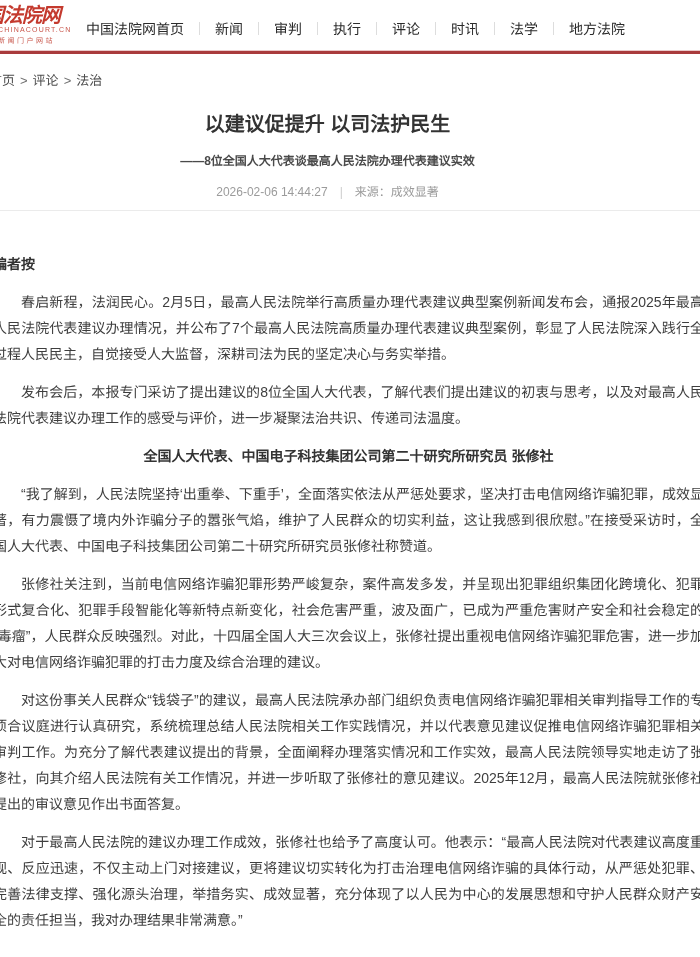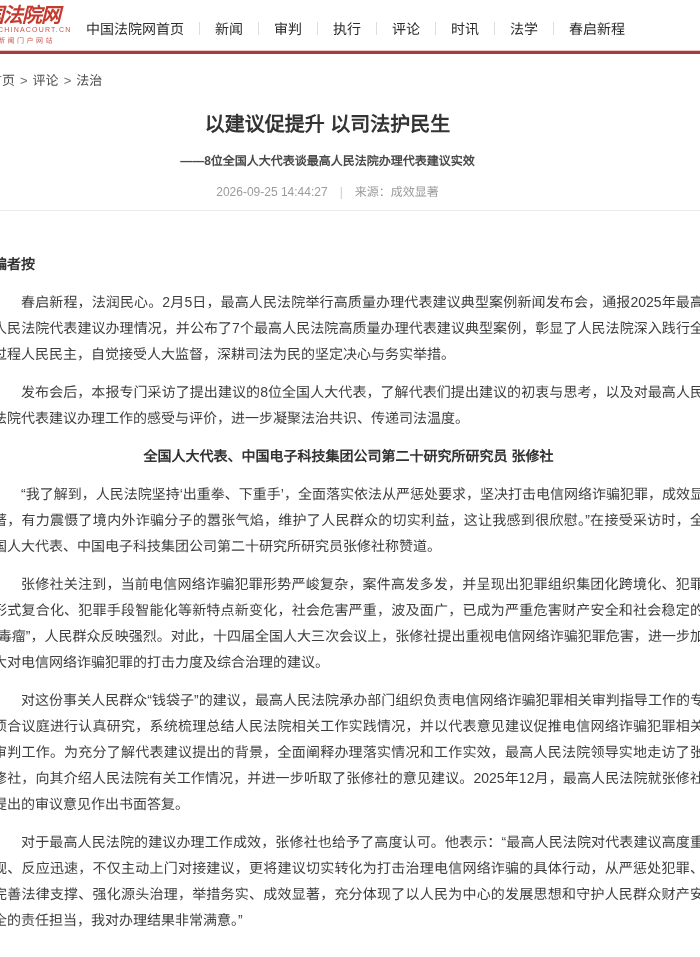--- a/index.html
+++ b/index.html
@@ -160,35 +160,35 @@
     <span class="nav-item">审判</span>
     <span class="navsep"></span>
     <span class="nav-item">执行</span>
     <span class="navsep"></span>
     <span class="nav-item">评论</span>
     <span class="navsep"></span>
     <span class="nav-item">时讯</span>
     <span class="navsep"></span>
     <span class="nav-item">法学</span>
     <span class="navsep"></span>
-    <span class="nav-item">春启新程</span>
+    <span class="nav-item">地方法院</span>
   </nav>
 </div>
 <div class="redline"></div>
 
 <div class="breadcrumb">
   <span class="bc-link">首页</span><span class="bc-sep">&gt;</span><span class="bc-link">评论</span><span class="bc-sep">&gt;</span><span class="bc-link">法治</span>
 </div>
 
 <div class="article">
   <div class="article-header">
     <h1 class="article-title">以建议促提升 以司法护民生</h1>
     <div class="article-subtitle">——8位全国人大代表谈最高人民法院办理代表建议实效</div>
     <div class="article-meta">
-      <span>2026-09-25 14:44:27</span><span class="meta-sep">|</span><span>来源：</span><span>成效显著</span>
+      <span>2026-02-06 14:44:27</span><span class="meta-sep">|</span><span>来源：</span><span>成效显著</span>
     </div>
   </div>
   <div class="divider"></div>
   <div class="article-body">
     <p class="ed-label">编者按</p>
     <p class="para">春启新程，法润民心。2月5日，最高人民法院举行高质量办理代表建议典型案例新闻发布会，通报2025年最高人民法院代表建议办理情况，并公布了7个最高人民法院高质量办理代表建议典型案例，彰显了人民法院深入践行全过程人民民主，自觉接受人大监督，深耕司法为民的坚定决心与务实举措。</p>
     <p class="para">发布会后，本报专门采访了提出建议的8位全国人大代表，了解代表们提出建议的初衷与思考，以及对最高人民法院代表建议办理工作的感受与评价，进一步凝聚法治共识、传递司法温度。</p>
     <p class="sec-head">全国人大代表、中国电子科技集团公司第二十研究所研究员 张修社</p>
     <p class="para">“我了解到，人民法院坚持‘出重拳、下重手’，全面落实依法从严惩处要求，坚决打击电信网络诈骗犯罪，成效显著，有力震慑了境内外诈骗分子的嚣张气焰，维护了人民群众的切实利益，这让我感到很欣慰。”在接受采访时，全国人大代表、中国电子科技集团公司第二十研究所研究员张修社称赞道。</p>
     <p class="para">张修社关注到，当前电信网络诈骗犯罪形势严峻复杂，案件高发多发，并呈现出犯罪组织集团化跨境化、犯罪形式复合化、犯罪手段智能化等新特点新变化，社会危害严重，波及面广，已成为严重危害财产安全和社会稳定的“毒瘤”，人民群众反映强烈。对此，十四届全国人大三次会议上，张修社提出重视电信网络诈骗犯罪危害，进一步加大对电信网络诈骗犯罪的打击力度及综合治理的建议。</p>

